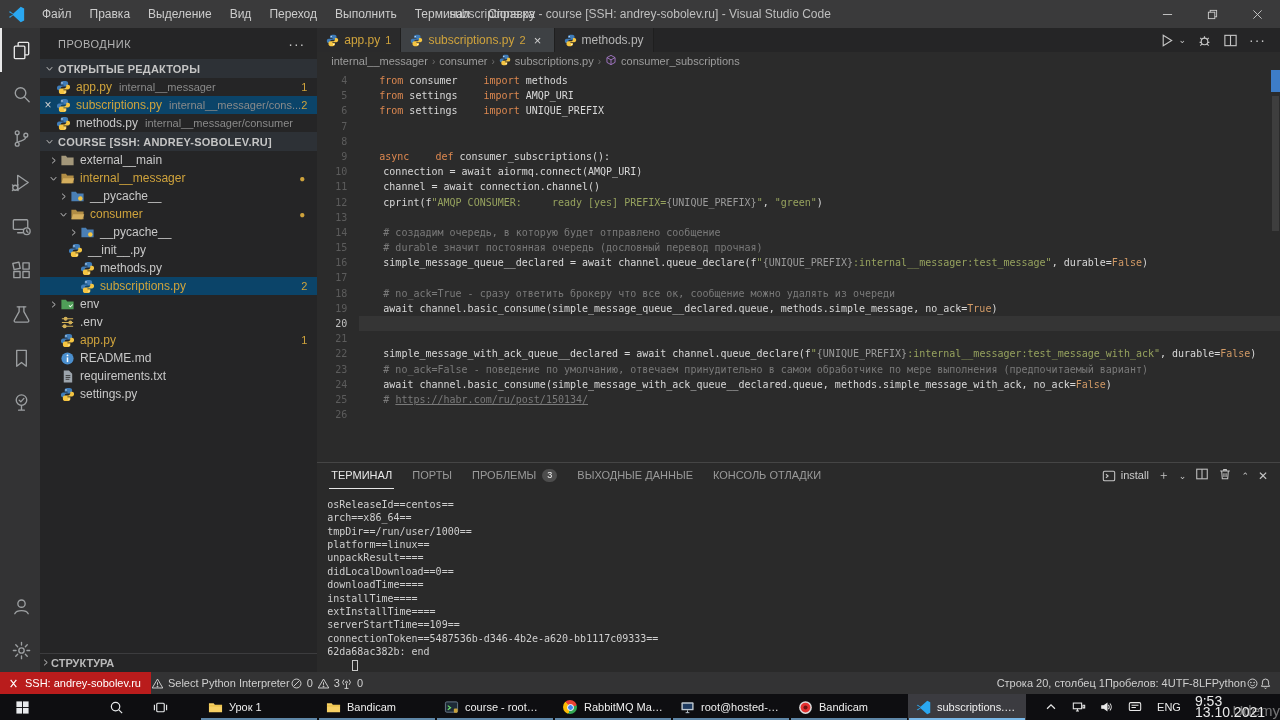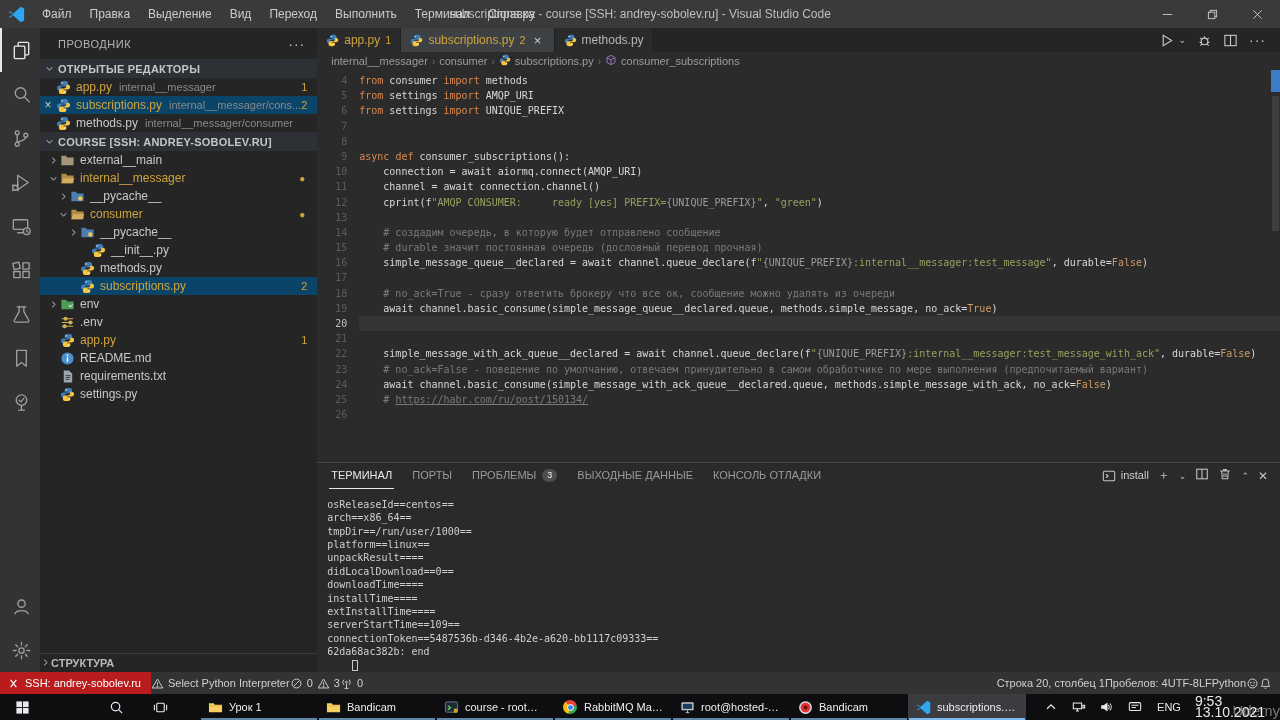--- a/index.html
+++ b/index.html
@@ -70,21 +70,21 @@
   .bc-sep { color:#6d6d6d; font-size:10px; padding:0 1px; }
   .bc-item { display:flex; align-items:center; gap:4px; }
   .bc-item svg { width:12px; height:12px; }
 
   .code-area { flex:1; position:relative; overflow:hidden; font-family:"DejaVu Sans Mono", monospace; font-size:10px; line-height:15.2px; padding-top:3px; }
   .code-line { display:flex; height:15.2px; white-space:pre; }
   .line-num { flex:0 0 42px; text-align:right; padding-right:12px; color:#5c5c5c; }
   .line-text { flex:1; color:#d8d8d8; }
   .code-line.current .line-text { background:#353535; }
   .code-line.current .line-num { color:#c0c0c0; }
-  .sg-k { color:#dd8850; }
+  .sg-k { color:#dd8850;margin-left:20px; }
   .sg-b { color:#d19a66; }
   .sg-s { color:#96a25e; }
   .sg-si { color:#9a9a9a; }
   .sg-c { color:#7a7a7a; }
   .sg-cl { color:#7a7a7a; text-decoration:underline; }
   .ovr-marker { position:absolute; top:0; right:0; width:9px; height:22px; background:#3d7dc8; }
   .scroll-thumb { position:absolute; top:26px; right:1px; width:7px; height:135px; background:rgba(150,150,150,.18); }
 
   
   .panel { flex:0 0 210px; border-top:1px solid #454545; display:flex; flex-direction:column; background:#2a2a2a; }
@@ -381,21 +381,21 @@
               </svg>
             </span>
             <span class="ficon">
               <svg viewBox="0 0 16 16">
                 <path d="M1.5 3h4.8l1.4 1.8h6.8V13H1.5z" fill="#4a7fb5"></path>
                 <circle cx="11" cy="10" r="2.4" fill="#f5c542"></circle>
               </svg>
             </span>
             <span class="lbl">__pycache__</span>
           </div>
-          <div class="row" style="padding-left: 37px;">
+          <div class="row" style="padding-left: 14px;">
             <span class="chev"></span>
             <span class="ficon">
               <svg viewBox="0 0 16 16">
                 <path d="M7.9 1C6 1 5 1.9 5 3.3V5h3.1v.9H3.3C2 5.9 1 6.9 1 8.5S2 11 3.3 11H5V9.3C5 8 6.1 7 7.4 7h3.3c1.2 0 2.2-.9 2.2-2.1V3.3C12.9 1.9 11.7 1 10.3 1z" fill="#3f7cb8"></path>
                 <path d="M8.1 15c1.9 0 2.9-.9 2.9-2.3V11H7.9v-.9h4.8c1.3 0 2.3-1 2.3-2.6S14 5 12.7 5H11v1.7C11 8 9.9 9 8.6 9H5.3c-1.2 0-2.2.9-2.2 2.1v1.6C3.1 14.1 4.3 15 5.7 15z" fill="#f5c542"></path>
                 <circle cx="6.4" cy="3.1" r=".75" fill="#fff"></circle>
                 <circle cx="9.6" cy="12.9" r=".75" fill="#fff"></circle>
               </svg>
             </span>
             <span class="lbl">__init__.py</span>

